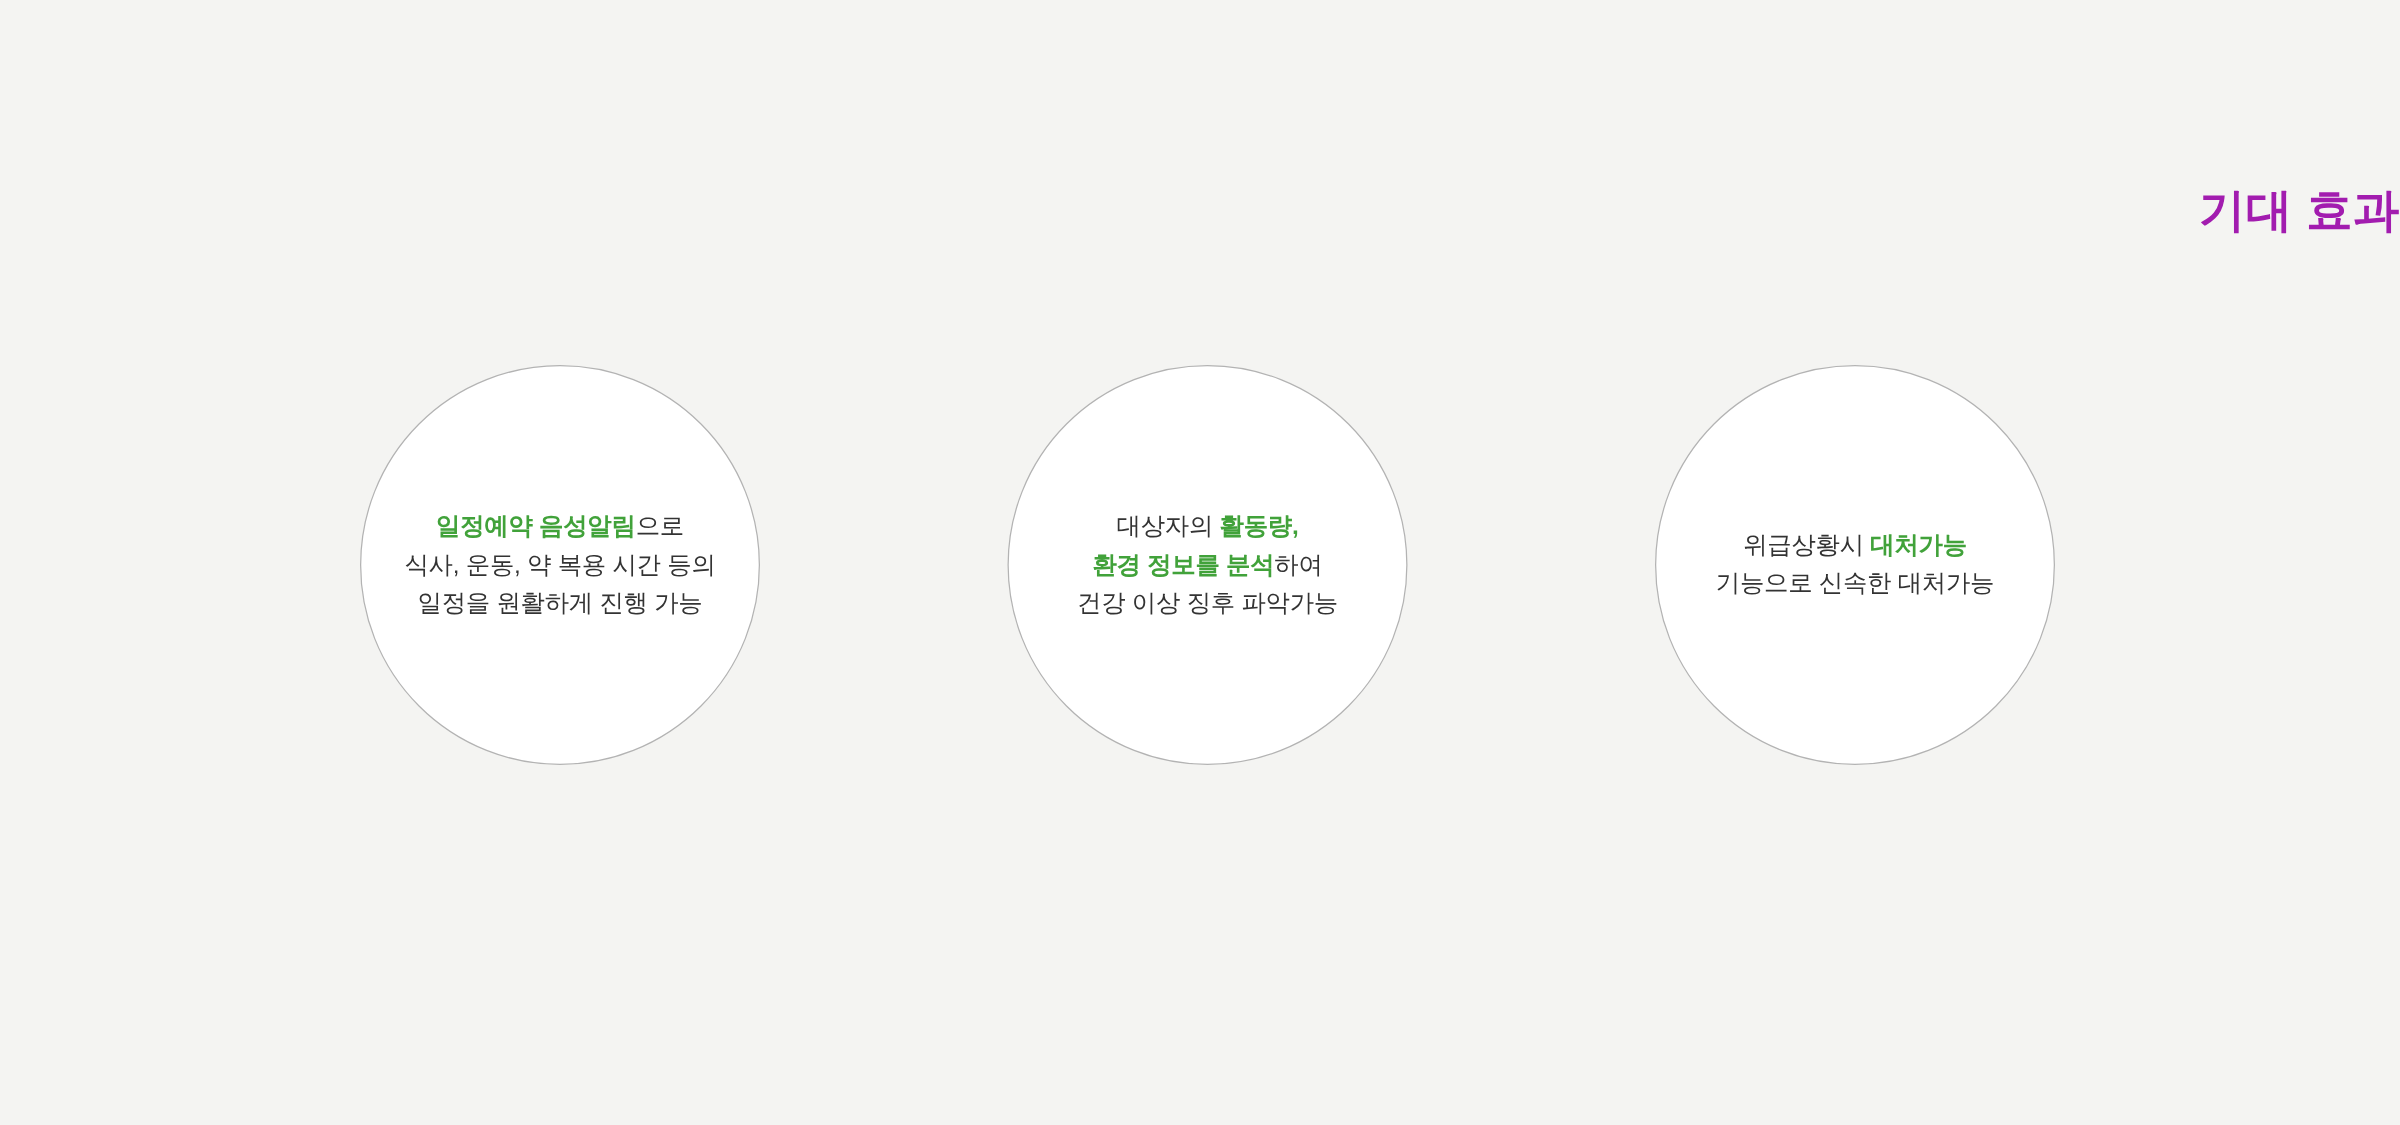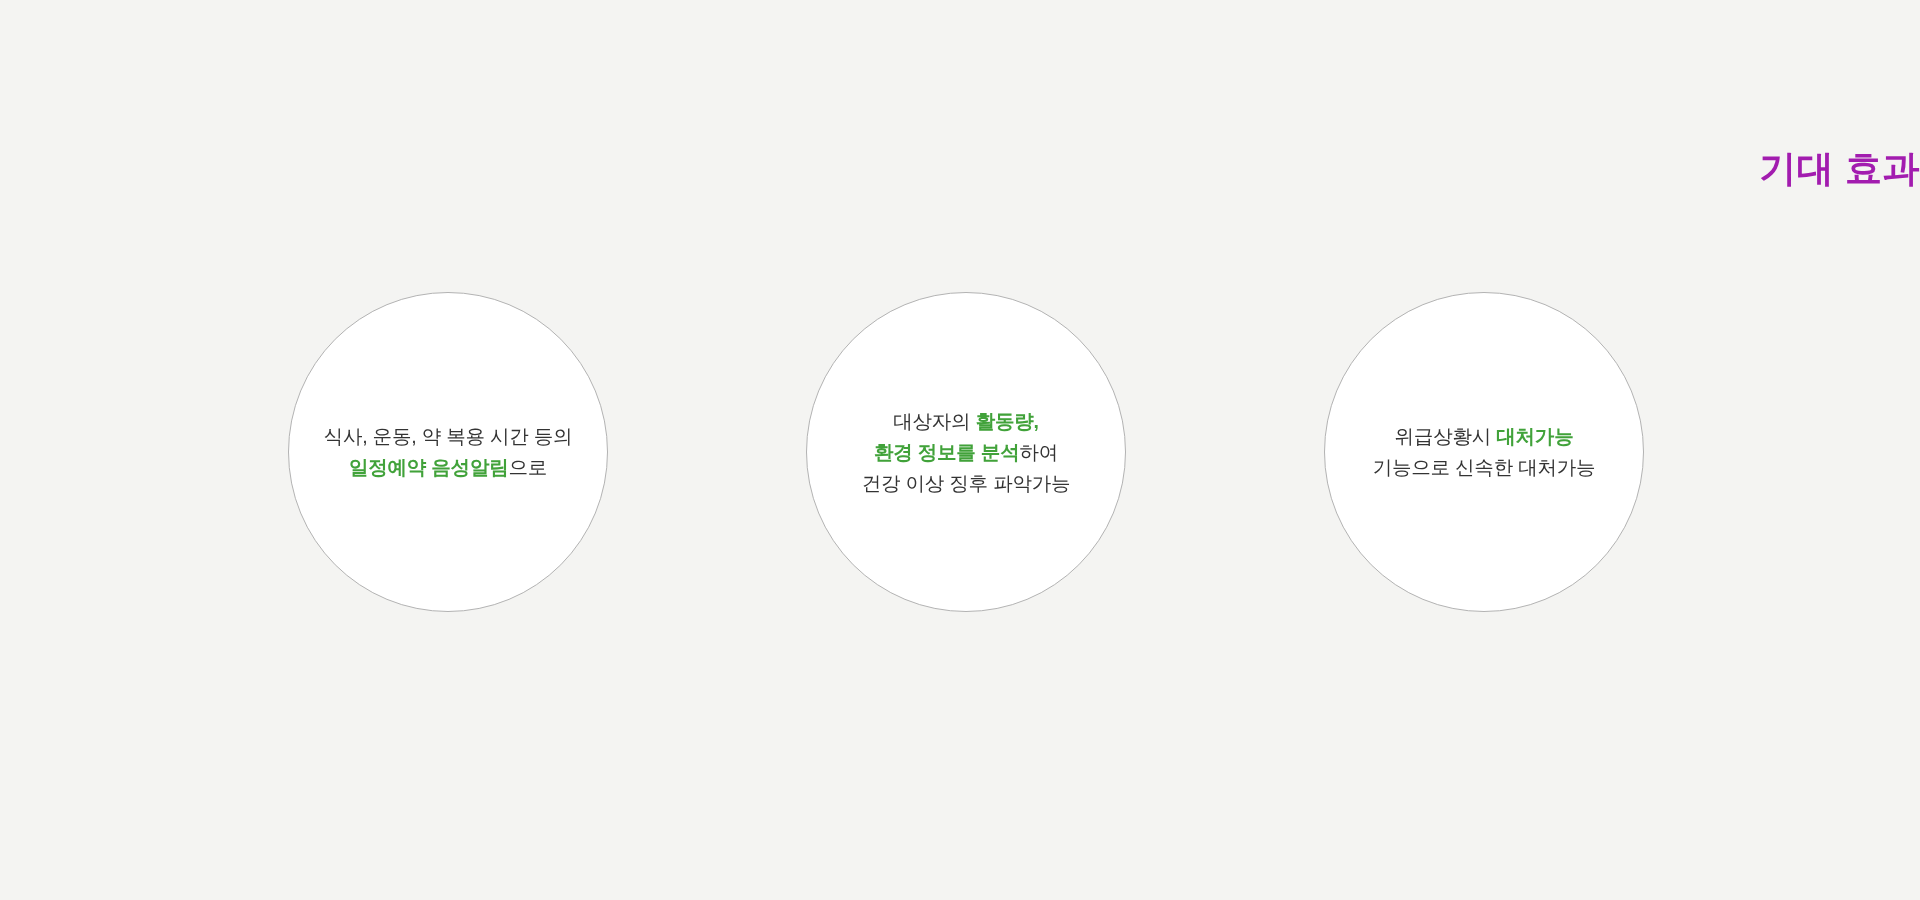--- a/index.html
+++ b/index.html
@@ -77,22 +77,23 @@
 <body style="background: rgb(244, 244, 242);">
 
 <div class="section">
 
   <h1 class="section-title">기대 효과</h1>
 
   <div class="circle-row">
 
     <div class="circle-card">
       <div class="circle-text">
+          <span class="line"><span class="hl">일정예약 음성알림</span><span>으로</span></span>
           <span class="line"><span>식사, 운동, 약 복용 시간 등의</span></span>
-          <span class="line"><span class="hl">일정예약 음성알림</span><span>으로</span></span>
+          <span class="line"><span>일정을 원활하게 진행 가능</span></span>
         </div>
     </div>
 
     <div class="circle-card">
       <div class="circle-text">
           <span class="line"><span>대상자의 </span><span class="hl">활동량,</span></span>
           <span class="line"><span class="hl">환경 정보를 분석</span><span>하여</span></span>
           <span class="line"><span>건강 이상 징후 파악가능</span></span>
         </div>
     </div>

